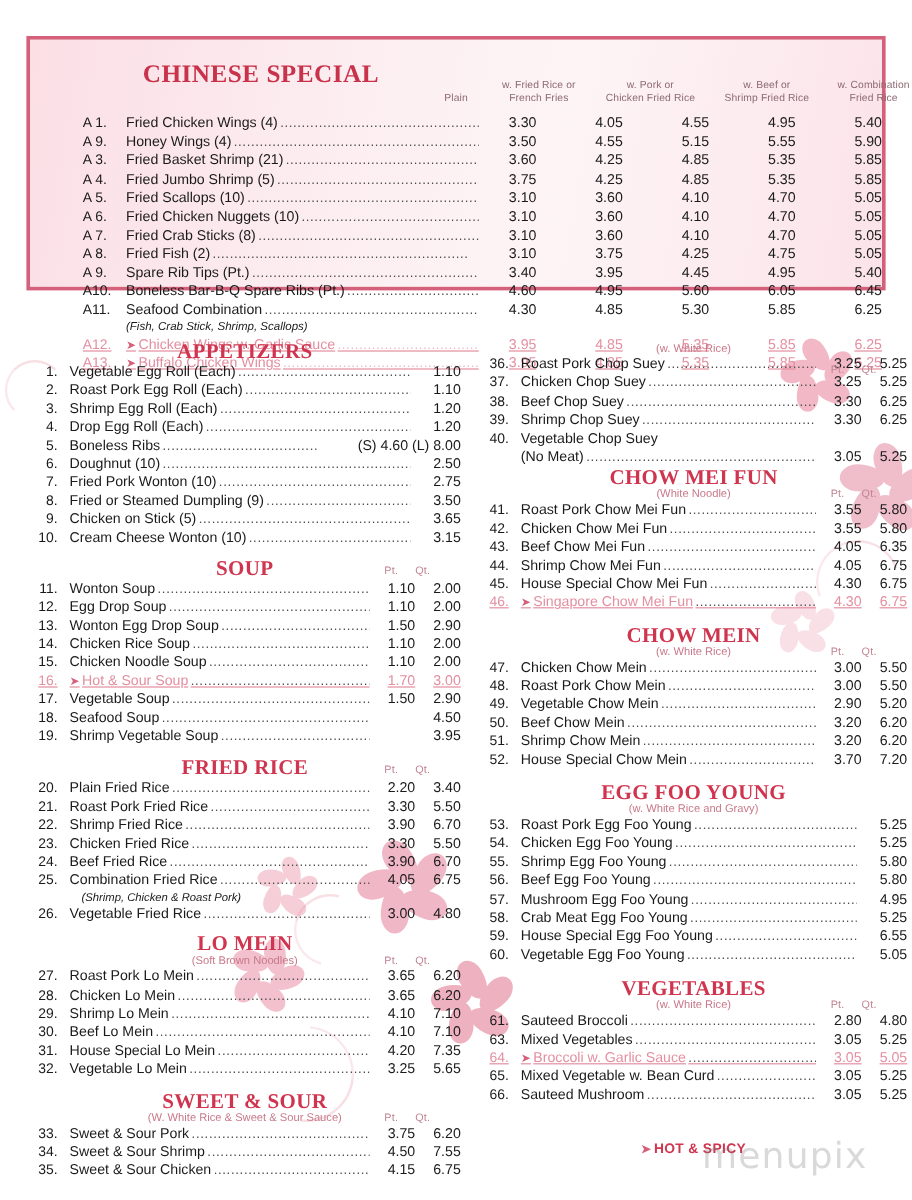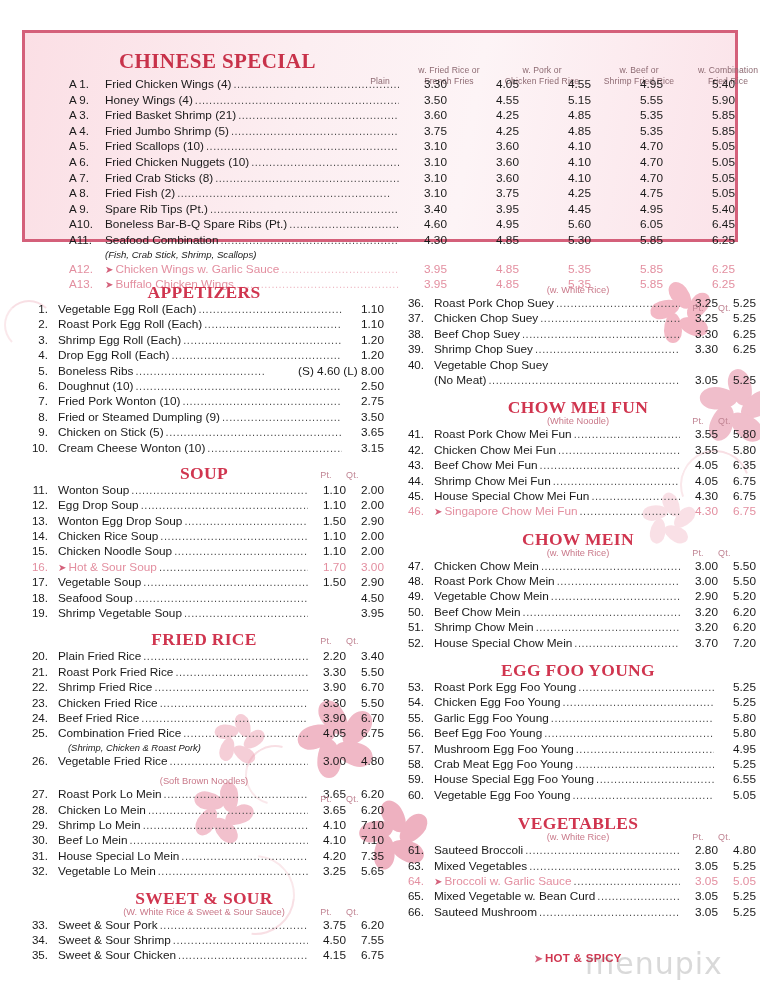--- a/index.html
+++ b/index.html
@@ -53,35 +53,35 @@
 
   .colhead {
     position: absolute;
     font-size: 8.6px;
     color: #8d6a72;
     text-align: center;
     line-height: 10.5px;
     letter-spacing: .1px;
   }
 
-  .sp-rows { position: absolute; left: 0; top: 44px; width: 100%; }
+  .sp-rows { position: absolute; left: 0; top: 62px; width: 100%; }
   .sp-row {
     display: flex; align-items: baseline;
     font-size: 11.8px;
     height: 15.6px;
     padding-left: 44px;
     white-space: nowrap;
   }
   .sp-row .code { width: 36px; flex: 0 0 36px; font-size: 11.6px; }
   .sp-row .nm  { flex: 0 0 auto; }
   .sp-row .dots { flex: 1 1 auto; overflow: hidden; color: #4a4a4a; letter-spacing: .5px; font-size: 11px; padding: 0 2px; }
   .sp-row .p { flex: 0 0 48px; text-align: right; }
   .sp-row .p2 { flex: 0 0 72px; text-align: right; }
   .sp-note { font-size: 9.6px; font-style: italic; padding-left: 80px; height: 13px; }
-  .spicy { color: #e38fa0; }
+  .spicy { color: #e38fa0; text-decoration: underline; }
   .spicy .dots { color: #eeb9c4; }
   .chili { color: #d4607a; font-size: 10px; padding-right: 2px; }
 
   
   .cols { position: absolute; left: 0; top: 283px; width: 760px; z-index: 2; }
   .col-left  { position: absolute; left: 24px;  width: 360px; }
   .col-right { position: absolute; left: 400px; width: 356px; }
 
   .sect { position: relative; }
   .sect-head {
@@ -542,20 +542,21 @@
         <div class="row-note">(Shrimp, Chicken &amp; Roast Pork)</div>
         <div class="row">
           <span class="num">26.</span>
           <span class="nm">Vegetable Fried Rice</span>
           <span class="dots">............................................................</span>
           <span class="pt">3.00</span>
           <span class="qt">4.80</span>
         </div>
       </div>
       <div class="sect" style="margin-top: 8px;">
+        <div class="sect-head">LO MEIN</div>
         <div class="sect-sub">(Soft Brown Noodles)</div>
         <div class="ptqt" style="top: 18px;"><span class="a">Pt.</span><span class="b">Qt.</span></div>
         <div class="row">
           <span class="num">27.</span>
           <span class="nm">Roast Pork Lo Mein</span>
           <span class="dots">............................................................</span>
           <span class="pt">3.65</span>
           <span class="qt">6.20</span>
         </div>
         <div class="row">
@@ -661,21 +662,21 @@
           <span class="qt"></span>
         </div>
         <div class="row">
           <span class="num"></span>
           <span class="nm">(No Meat)</span>
           <span class="dots">............................................................</span>
           <span class="pt">3.05</span>
           <span class="qt">5.25</span>
         </div>
       </div>
-      <div class="sect" style="margin-top: 10px;">
+      <div class="sect" style="">
         <div class="sect-head">CHOW MEI FUN</div>
         <div class="sect-sub">(White Noodle)</div>
         <div class="ptqt" style="top: 18px;"><span class="a">Pt.</span><span class="b">Qt.</span></div>
         <div class="row">
           <span class="num">41.</span>
           <span class="nm">Roast Pork Chow Mei Fun</span>
           <span class="dots">............................................................</span>
           <span class="pt">3.55</span>
           <span class="qt">5.80</span>
         </div>
@@ -758,35 +759,36 @@
         <div class="row">
           <span class="num">52.</span>
           <span class="nm">House Special Chow Mein</span>
           <span class="dots">............................................................</span>
           <span class="pt">3.70</span>
           <span class="qt">7.20</span>
         </div>
       </div>
       <div class="sect" style="margin-top: 10px;">
         <div class="sect-head">EGG FOO YOUNG</div>
+        <div class="sect-sub">(w. White Rice and Gravy)</div>
         <div class="row">
           <span class="num">53.</span>
           <span class="nm">Roast Pork Egg Foo Young</span>
           <span class="dots">............................................................</span>
           <span class="one" style="flex:0 0 42px">5.25</span>
         </div>
         <div class="row">
           <span class="num">54.</span>
           <span class="nm">Chicken Egg Foo Young</span>
           <span class="dots">............................................................</span>
           <span class="one" style="flex:0 0 42px">5.25</span>
         </div>
         <div class="row">
           <span class="num">55.</span>
-          <span class="nm">Garlic Egg Foo Young</span>
+          <span class="nm">Shrimp Egg Foo Young</span>
           <span class="dots">............................................................</span>
           <span class="one" style="flex:0 0 42px">5.80</span>
         </div>
         <div class="row">
           <span class="num">56.</span>
           <span class="nm">Beef Egg Foo Young</span>
           <span class="dots">............................................................</span>
           <span class="one" style="flex:0 0 42px">5.80</span>
         </div>
         <div class="row">

